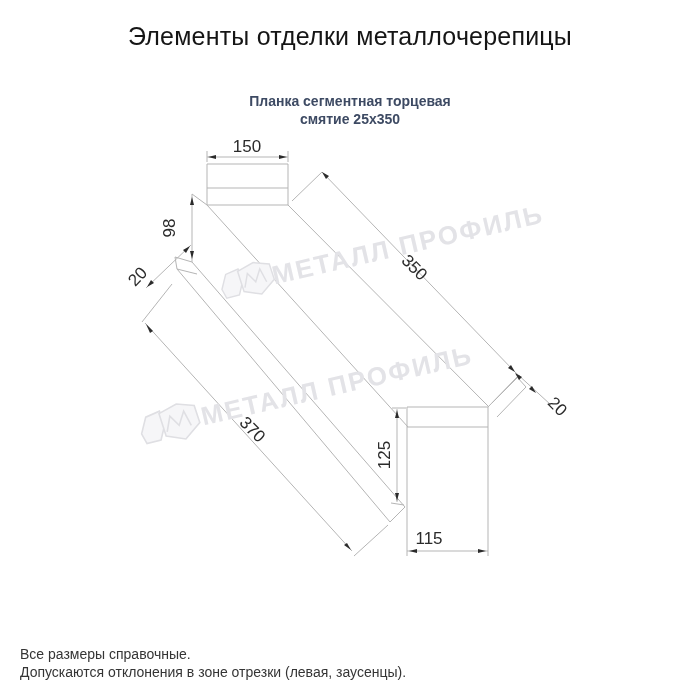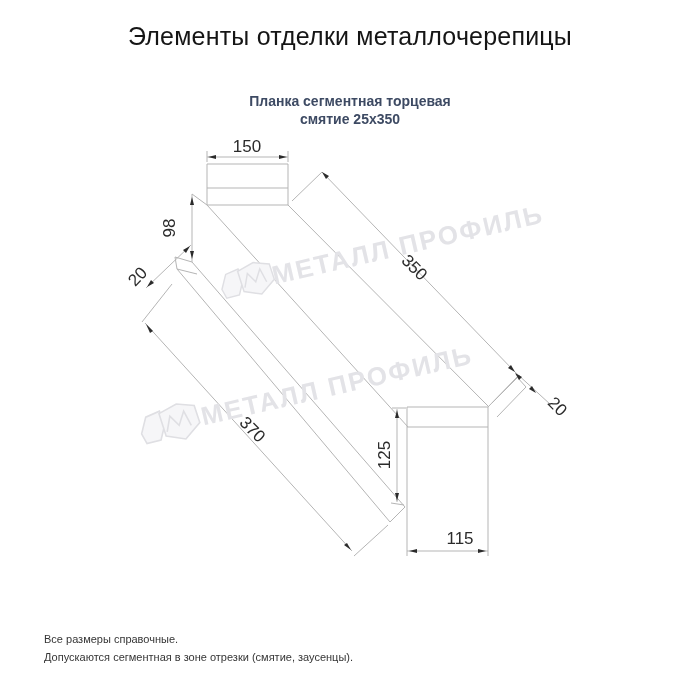--- a/index.html
+++ b/index.html
@@ -23,22 +23,22 @@
   }
   .wm-logo{position:absolute;z-index:2;transform:rotate(-8deg);}
   .dim{
     position:absolute;z-index:3;font-size:17px;color:#2b2b2b;
     transform:translate(-50%,-50%);white-space:nowrap;
   }
   .r45{transform:translate(-50%,-50%) rotate(45deg);}
   .rm45{transform:translate(-50%,-50%) rotate(-47deg);}
   .rm90{transform:translate(-50%,-50%) rotate(-90deg);}
   .footer{
-    position:absolute;left:20px;top:630px;z-index:3;
-    font-size:11px;color:#353535;line-height:18px;margin-left:24px;
+    position:absolute;left:20px;top:645px;z-index:3;
+    font-size:14px;color:#353535;line-height:18px;
   }
 </style>
 </head>
 <body>
 
 <div id="stage">
 
   <div class="title">Элементы отделки металлочерепицы</div>
 
   <div class="subtitle">
@@ -138,21 +138,21 @@
       <path d="M40,36 L46,17 L56,30 L64,13 L71,32" fill="none"></path>
     </g>
   </svg>
 
   <div class="dim" style="left:247px;top:147px;">150</div>
   <div class="dim rm90" style="left:170px;top:228px;">98</div>
   <div class="dim rm45" style="left:138px;top:277px;">20</div>
   <div class="dim r45" style="left:414px;top:268px;">350</div>
   <div class="dim r45" style="left:252px;top:430px;">370</div>
   <div class="dim rm90" style="left:385px;top:455px;">125</div>
-  <div class="dim" style="left:460px;top:539px;">115</div>
+  <div class="dim" style="left:429px;top:539px;">115</div>
   <div class="dim r45" style="left:557px;top:407px;">20</div>
 
   <div class="footer">
     <div>Все размеры справочные.</div>
-    <div>Допускаются сегментная в зоне отрезки (смятие, заусенцы).</div>
+    <div>Допускаются отклонения в зоне отрезки (левая, заусенцы).</div>
   </div>
 
 </div>
 
 </body></html>

